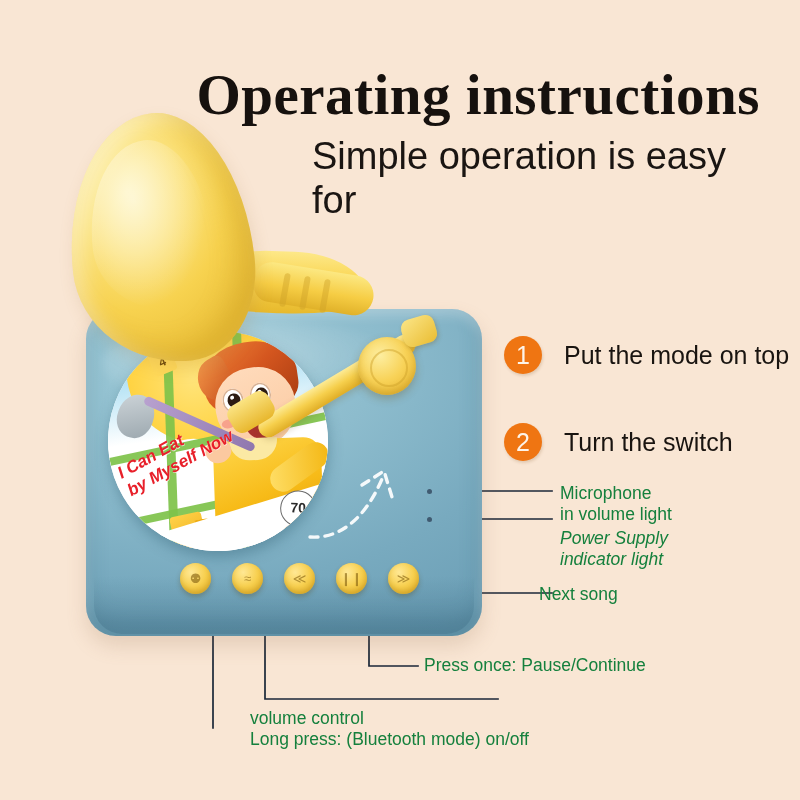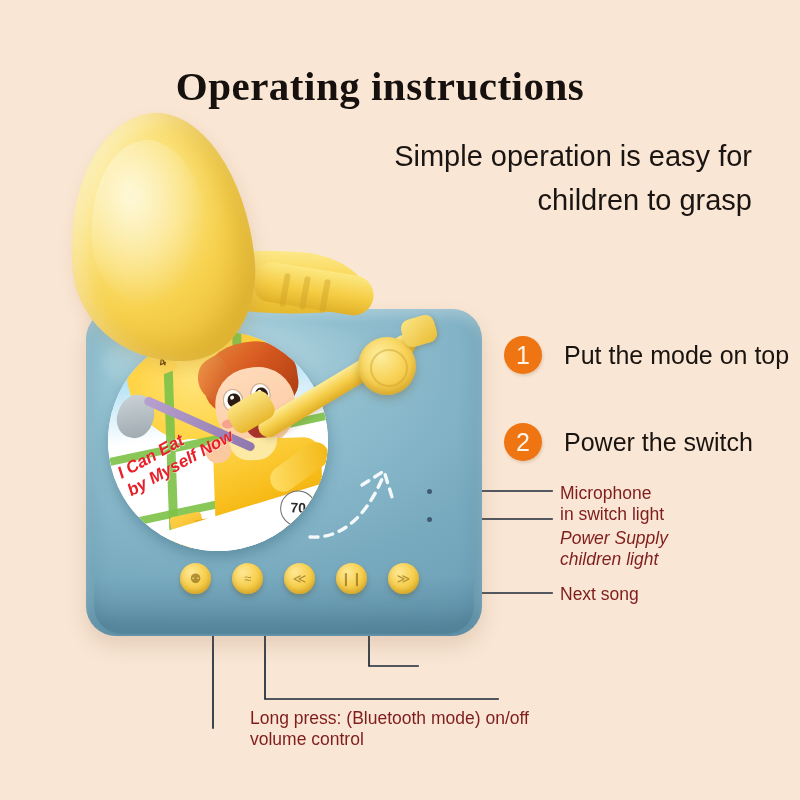--- a/index.html
+++ b/index.html
@@ -22,35 +22,35 @@
     height: 800px;
     background: #f9e6d4;
   }
 
   
   .title {
     position: absolute;
     left: 0;
     top: 62px;
     width: 760px;
-    text-align: center;
+    text-align: right;
     font-family: "Liberation Serif", "DejaVu Serif", serif;
     font-weight: 700;
-    font-size: 41px;
+    font-size: 57px;
     letter-spacing: 0.5px;
     color: #16110e;
     white-space: nowrap;
   }
   .subtitle {
     position: absolute;
     right: 48px;
     top: 134px;
     width: 440px;
-    text-align: right;
-    font-size: 29px;
+    text-align: left;
+    font-size: 38px;
     line-height: 44px;
     color: #1a1512;
   }
   .subtitle span { display: block; }
 
   
   .step {
     position: absolute;
     display: flex;
     align-items: center;
@@ -75,27 +75,27 @@
     white-space: nowrap;
   }
   #step-1 { left: 504px; top: 336px; }
   #step-2 { left: 504px; top: 423px; }
 
   
   .callout {
     position: absolute;
     font-size: 17.5px;
     line-height: 21px;
-    color: #7f1d1d;
+    color: #15803d;
     white-space: nowrap;
   }
   .callout span { display: block; }
   #callout-mic    { left: 560px; top: 483px; }
   #callout-power  { left: 560px; top: 528px; font-style: italic; }
-  #callout-next   { left: 560px; top: 584px; text-align: right; }
+  #callout-next   { left: 539px; top: 584px; text-align: right; }
   #callout-pause  { left: 424px; top: 655px; }
   #callout-volume { left: 250px; top: 708px; }
 
   
   #leaders {
     position: absolute;
     left: 0; top: 0;
     width: 800px; height: 800px;
     pointer-events: none;
   }
@@ -540,57 +540,59 @@
   }
 </style>
 </head>
 <body>
 
 <div id="stage">
 
   <div class="title">Operating instructions</div>
   <div class="subtitle">
     <span>Simple operation is easy for</span>
-    <span>children to grasp</span>
   </div>
 
   <div class="step" id="step-1">
     <div class="step-badge">1</div>
     <div class="step-label">Put the mode on top</div>
   </div>
   <div class="step" id="step-2">
     <div class="step-badge">2</div>
-    <div class="step-label">Power the switch</div>
+    <div class="step-label">Turn the switch</div>
   </div>
 
   <svg id="leaders" viewBox="0 0 800 800">
     <g stroke="#1b2738" stroke-width="1.7" fill="none" stroke-linecap="square">
       <line x1="430" y1="491" x2="552" y2="491"></line>
       <line x1="430" y1="519" x2="552" y2="519"></line>
       <line x1="424" y1="593" x2="552" y2="593"></line>
       <polyline points="369,585 369,666 418,666"></polyline>
       <polyline points="265,585 265,699 498,699"></polyline>
       <polyline points="213,585 213,728"></polyline>
     </g>
   </svg>
 
   <div class="callout" id="callout-mic">
     <span>Microphone</span>
-    <span>in switch light</span>
+    <span>in volume light</span>
   </div>
   <div class="callout" id="callout-power">
     <span>Power Supply</span>
-    <span>children light</span>
+    <span>indicator light</span>
   </div>
   <div class="callout" id="callout-next">
     <span>Next song</span>
   </div>
+  <div class="callout" id="callout-pause">
+    <span>Press once: Pause/Continue</span>
+  </div>
   <div class="callout" id="callout-volume">
+    <span>volume control</span>
     <span>Long press: (Bluetooth mode) on/off</span>
-    <span>volume control</span>
   </div>
 
   <div id="device">
 
     <div class="body-shell"></div>
     <div class="body-hilite"></div>
     <div class="body-shadow-bottom"></div>
 
     <div class="disc">
       <div class="disc-art">

